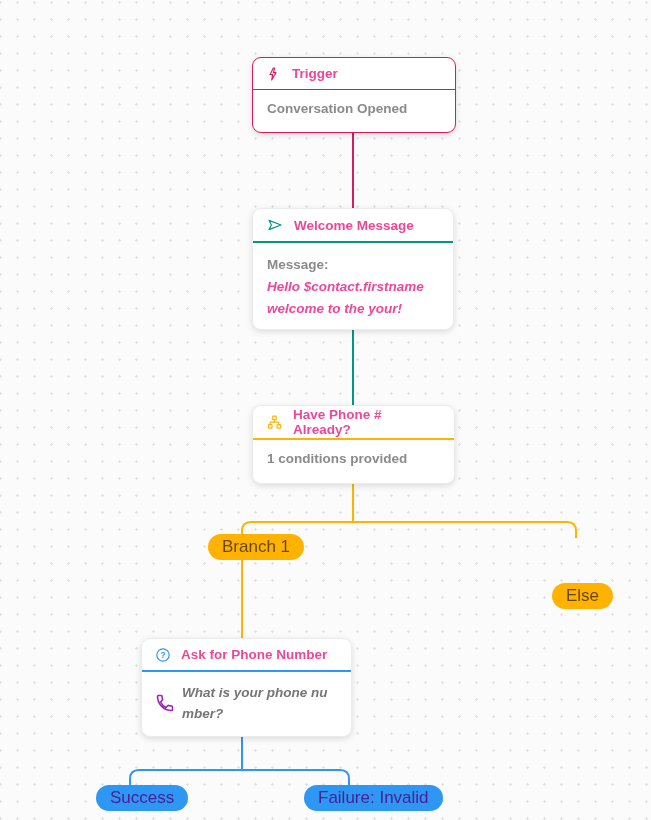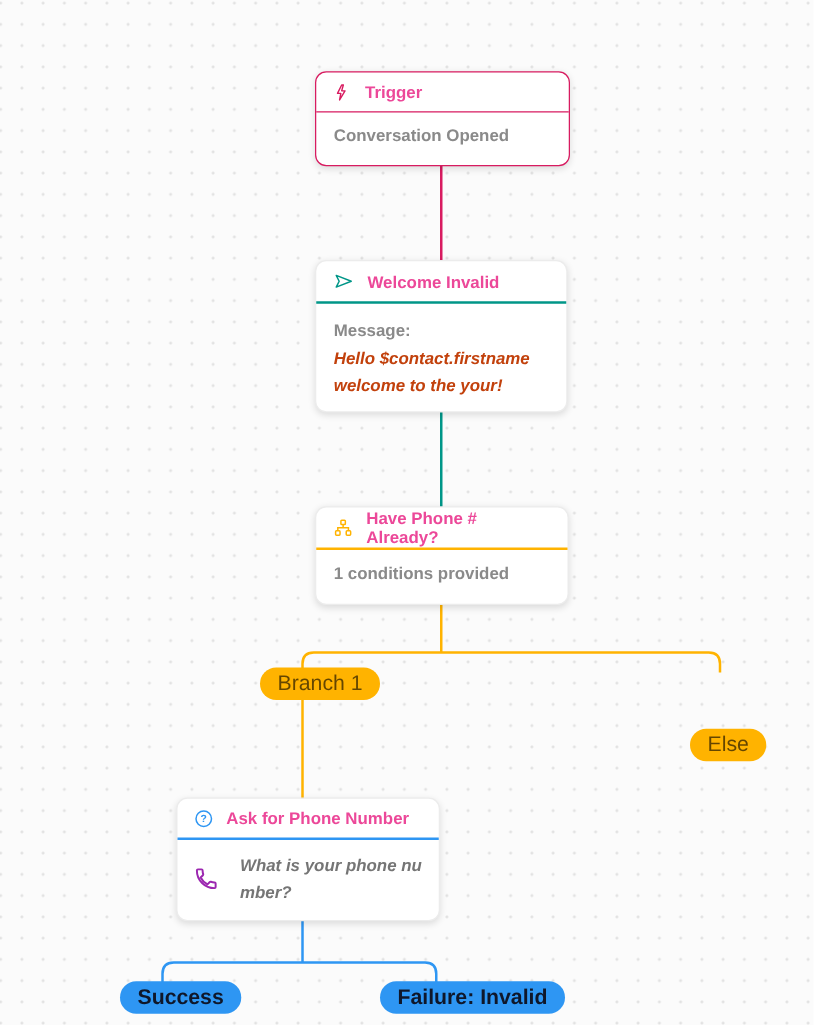--- a/index.html
+++ b/index.html
@@ -36,39 +36,39 @@
   .node-body { padding:11px 14px; font-size:13.5px; color:#8a8a8a;font-weight:bold; }
 
   
   .node.trigger { left:252px; top:57px; width:204px; height:76px; border:1.5px solid #D81B60; }
   .node.trigger .node-header { height:32px; border-bottom:1.5px solid #D81B60; }
 
   
   .node.welcome { left:252px; top:208px; width:202px; height:122px; }
   .node.welcome .node-header { height:34px; border-bottom:2px solid #009688; }
   .node.welcome .node-body { line-height:22px; }
-  .msg-italic { font-style:italic; color:#c2410c; display:block; }
+  .msg-italic { font-style:italic; color:#ec4899; display:block; }
 
   
   .node.condition { left:252px; top:405px; width:203px; height:79px; }
   .node.condition .node-header { height:34px; border-bottom:2px solid #FFB300; }
 
   
   .node.ask { left:141px; top:638px; width:211px; height:99px; }
   .node.ask .node-header { height:33px; border-bottom:2px solid #2E96F3; }
-  .node.ask .node-body { display:flex; align-items:center; gap:17px; padding:10px 13px; }
+  .node.ask .node-body { display:flex; align-items:center; gap:7px; padding:10px 13px; }
   .ask-text { font-style:italic; color:#757575; width:156px; word-break:break-all; line-height:21px; font-size:13.5px; }
 
   .pill {
     position:absolute; z-index:3;
     border-radius:13px; padding:5px 14px;
     font-size:17px; line-height:16px; white-space:nowrap;
   }
   .pill.amber { background:#FFB300; color:rgba(40,28,0,0.72); }
-  .pill.blue  { background:#2E96F3; color:#0f172a;font-weight:bold; }
+  .pill.blue  { background:#2E96F3; color:#4c1d95; }
   .pill.branch1 { left:208px; top:534px; }
   .pill.else    { left:552px; top:535px;margin-top:48px; }
   .pill.success { left:96px;  top:785px; }
   .pill.failure { left:304px; top:785px; }
 
   .hicon { flex:0 0 auto; display:flex; align-items:center; }
 </style>
 </head>
 <body>
 
@@ -100,21 +100,21 @@
     <div class="node-body">Conversation Opened</div>
   </div>
 
   <div class="node welcome">
     <div class="node-header">
       <span class="hicon">
         <svg width="18" height="16" viewBox="0 0 24 24">
           <path d="M3 5 L21 12 L3 19 L6.5 12 Z" fill="none" stroke="#009688" stroke-width="1.8" stroke-linejoin="round"></path>
         </svg>
       </span>
-      <span>Welcome Invalid</span>
+      <span>Welcome Message</span>
     </div>
     <div class="node-body">
       <span>Message:</span>
       <span class="msg-italic">Hello $contact.firstname</span>
       <span class="msg-italic">welcome to the your!</span>
     </div>
   </div>
 
   <div class="node condition">
     <div class="node-header">

